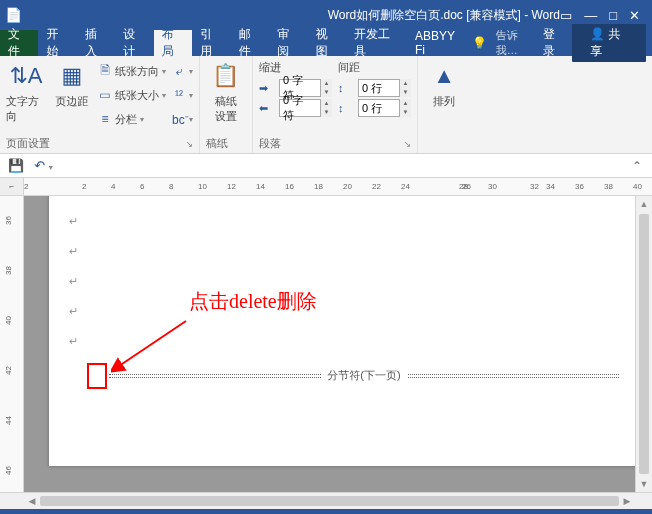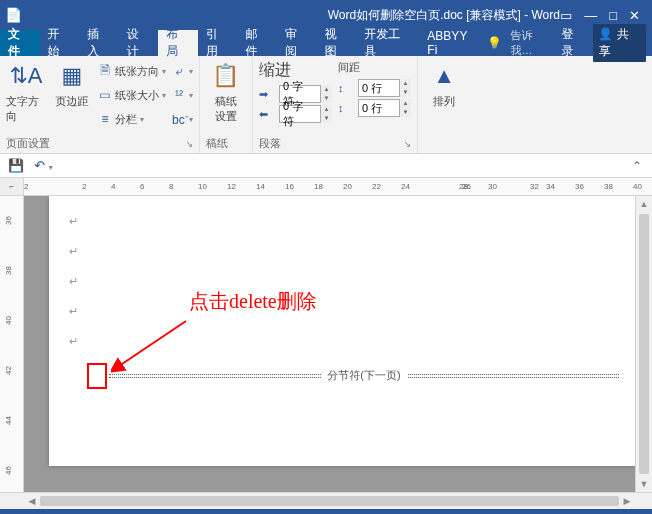--- a/index.html
+++ b/index.html
@@ -6,25 +6,25 @@
 body { width: 652px; height: 514px; background: #fff; overflow: hidden; font-size: 12px; }
 
 .title-bar { height: 30px; background: #2b579a; display: flex; align-items: center; color: #fff; }
 .file-icon { width: 28px; text-align: center; font-size: 14px; }
 .title-text { flex: 1; text-align: right; font-size: 12px; }
 .win-controls { display: flex; gap: 12px; padding-right: 12px; font-size: 13px; }
 .win-controls span { cursor: default; }
 
 .tabs { height: 26px; background: #2b579a; display: flex; align-items: stretch; color: #fff; font-size: 12px; }
 .tab { padding: 0 8px; display: flex; align-items: center; cursor: default; }
-.tab.file { background: #0369a1; font-weight: bold; }
+.tab.file { background: #14532d; }
 .tab.active { background: #f3f3f3; color: #2b579a; }
 .tab-right { margin-left: auto; display: flex; align-items: center; gap: 8px; padding-right: 6px; }
 .tell-me { color: #cdd9ea; font-size: 11px; }
-.share-btn { background: #1e3e6e; padding: 2px 6px; border-radius: 1px; }
+.share-btn { background: #1e3e6e; padding: 2px 18px; border-radius: 1px; }
 
 .ribbon { height: 98px; background: #f3f3f3; border-bottom: 1px solid #d4d4d4; display: flex; }
 .group { border-right: 1px solid #e1e1e1; padding: 4px 6px 2px; display: flex; flex-direction: column; }
 .group-body { flex: 1; display: flex; gap: 6px; align-items: flex-start; }
 .group-label { text-align: left; font-size: 11px; color: #666; padding-top: 2px; position: relative; }
 .group-label .dlg { position: absolute; right: 0; bottom: 2px; font-size: 9px; color: #888; }
 
 .big-btn { display: flex; flex-direction: column; align-items: center; gap: 2px; width: 40px; font-size: 11px; color: #444; }
 .big-btn .ic { font-size: 22px; color: #2b579a; height: 32px; display: flex; align-items: center; }
 .small-row { display: flex; align-items: center; gap: 3px; font-size: 11px; color: #444; height: 22px; }
@@ -157,21 +157,21 @@
         <span style="white-space:pre">稿纸
 设置</span>
       </div>
     </div>
     <div class="group-label">稿纸</div>
   </div>
 
   <div class="group">
     <div class="group-body">
       <div class="vcol">
-        <div style="font-size:16px;color:#444;padding-bottom:2px">缩进</div>
+        <div style="font-size:11px;color:#444;padding-bottom:2px">缩进</div>
         <div class="spinner-row">
           <span class="ic">➡</span>
           <div class="spinner-input">0 字符</div>
           <div class="spinner-btns">
               <span>▲</span>
               <span>▼</span>
             </div>
         </div>
         <div class="spinner-row">
           <span class="ic">⬅</span>

